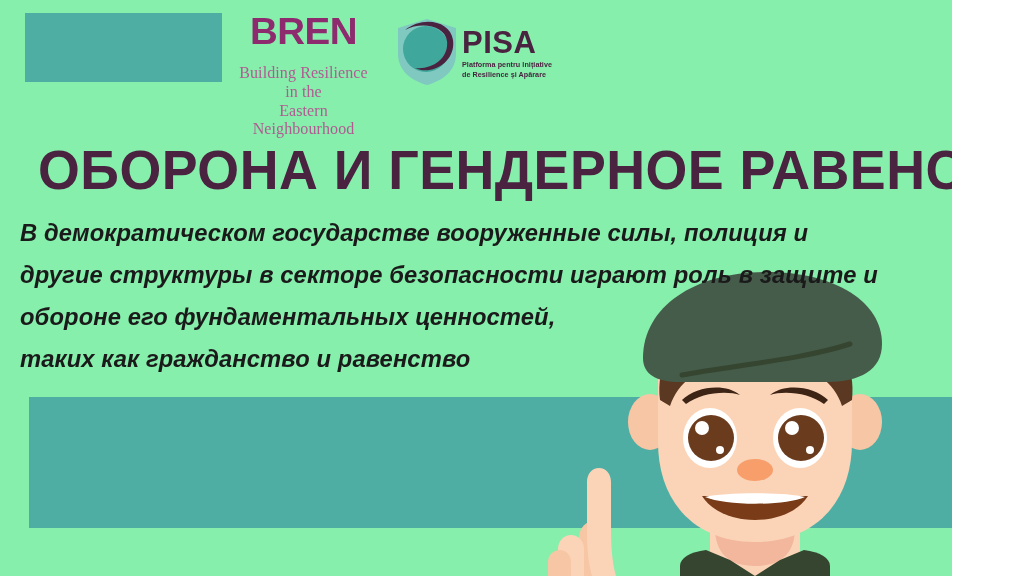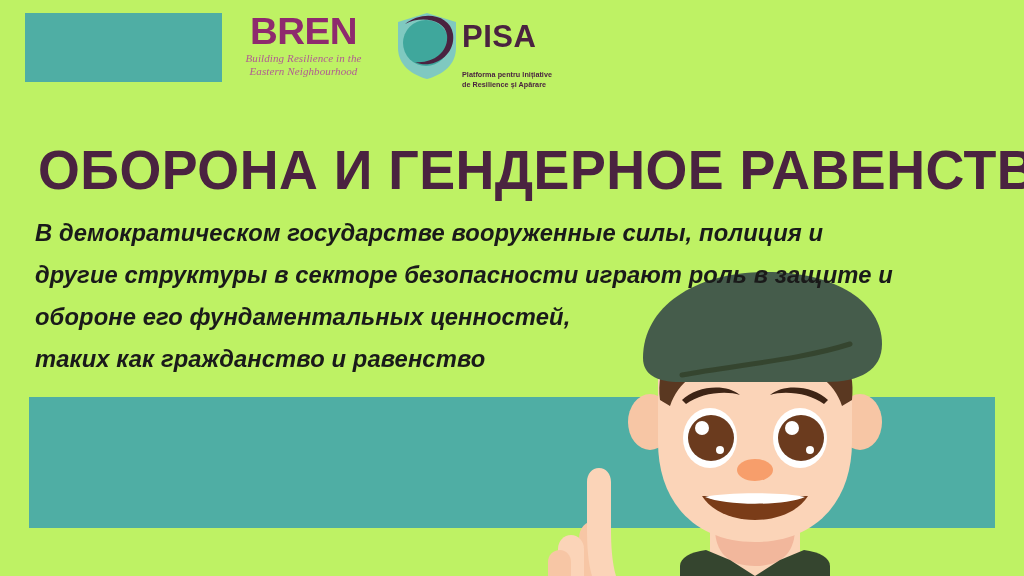--- a/index.html
+++ b/index.html
@@ -9,23 +9,23 @@
   }
   body {
     width: 1024px;
     height: 576px;
     overflow: hidden;
     font-family: "Liberation Sans", sans-serif;
   }
 
   .slide {
     position: relative;
-    width: 1024px;
+    width: 952px;
     height: 576px;
-    background: #bef264;
+    background: #86efac;
     overflow: hidden;
   }
 
   
   .header-teal-block {
     position: absolute;
     left: 25px;
     top: 13px;
     width: 197px;
     height: 69px;
@@ -46,33 +46,32 @@
     font-family: "Liberation Sans", sans-serif;
     font-weight: 700;
     font-size: 37px;
     letter-spacing: -0.5px;
     color: #8E2A6E;
     line-height: 0.95;
     transform: scaleX(1.04);
   }
   .logo-bren .bren-tag {
     display: block;
-    margin-top: 3px;
+    margin-top: 15px;
     font-family: "Liberation Serif", serif;
-    font-style: italic;
-    font-size: 11px;
+    font-size: 16px;
     line-height: 1.17;
     color: #B05C92;
     letter-spacing: 0.1px;
   }
 
   .logo-pisa {
     position: absolute;
     left: 396px;
-    top: 10px;
+    top: 16px;
     width: 170px;
     height: 76px;
   }
   .pisa-mark {
     position: absolute;
     left: 0;
     top: 2px;
     width: 62px;
     height: 68px;
   }
@@ -86,21 +85,21 @@
     display: block;
     font-family: "Liberation Sans", sans-serif;
     font-weight: 700;
     font-size: 31px;
     line-height: 0.95;
     letter-spacing: 0.5px;
     color: #4A2340;
   }
   .pisa-tag {
     display: block;
-    margin-top: 19px;
+    margin-top: 3px;
     font-family: "Liberation Sans", sans-serif;
     font-weight: 700;
     font-size: 7.2px;
     line-height: 1.35;
     color: #4A2340;
     letter-spacing: 0.05px;
   }
 
   
   .title {
@@ -115,21 +114,21 @@
     letter-spacing: 0.5px;
     color: #4A2340;
     transform: scaleX(0.96);
     transform-origin: left center;
     white-space: nowrap;
   }
 
   
   .body-copy {
     position: absolute;
-    left: 35px;
+    left: 20px;
     top: 212px;
     width: 870px;
     font-family: "Liberation Sans Narrow", "Liberation Sans", sans-serif;
     font-weight: 700;
     font-style: italic;
     font-size: 24.5px;
     line-height: 42px;
     color: #1A1A1A;
     letter-spacing: 0.1px;
     z-index: 6;

